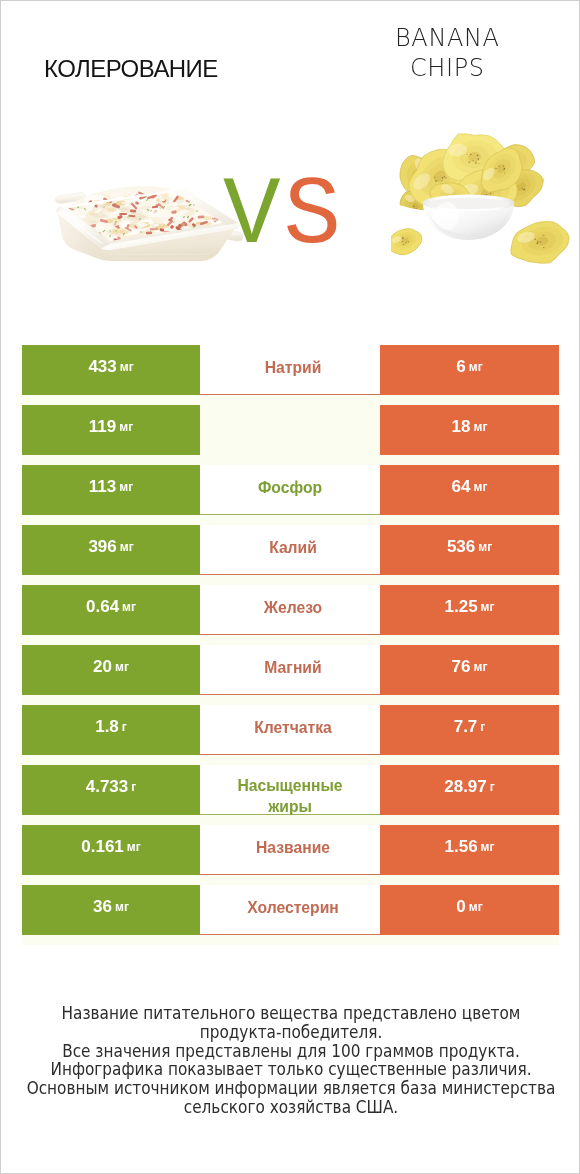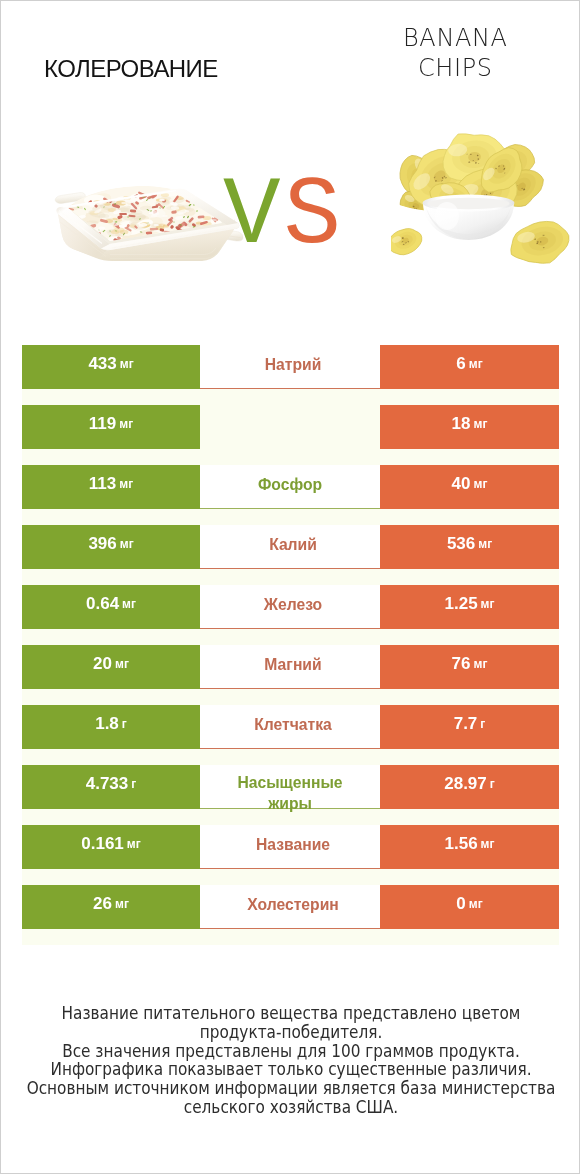--- a/index.html
+++ b/index.html
@@ -4,39 +4,39 @@
 <style>
   html,body{margin:0;padding:0;background:#fff;}
   body{width:580px;height:1174px;font-family:"Liberation Sans",sans-serif;overflow:hidden;
        -webkit-font-smoothing:antialiased;}
   .page{position:relative;width:580px;height:1174px;background:#fff;box-sizing:border-box;
         border:1px solid #cfcfcf;overflow:hidden;}
 
   
   .title-left{position:absolute;left:43px;top:54px;width:230px;text-align:left;
       font-size:24px;line-height:27px;color:#141414;font-weight:400;letter-spacing:-0.55px;}
-  .title-right{position:absolute;left:339px;top:22px;width:230px;text-align:center;
+  .title-right{position:absolute;left:331px;top:22px;width:230px;text-align:center;
       font-family:"DejaVu Sans",sans-serif;font-size:24px;line-height:30px;color:#232323;
       font-weight:100;letter-spacing:0.6px;text-indent:0.6px;}
   .title-right span{display:block;text-transform:uppercase;}
 
   
   .photo-left{position:absolute;left:51px;top:180px;width:196px;height:96px;}
   .photo-right{position:absolute;left:390px;top:125px;width:190px;height:165px;}
   .photo-left svg,.photo-right svg{display:block;width:100%;height:100%;}
   .vs{position:absolute;left:222px;top:168px;width:130px;height:96px;
       font-family:Liberation Mono, monospace;font-size:96px;line-height:96px;font-weight:400;
       letter-spacing:3px;text-align:left;white-space:nowrap;}
   .vs .v{color:#7ba52e;}
   .vs .s{color:#e1673e;}
 
   
   .table{position:absolute;left:21px;top:344px;width:537px;background:#fbfdf0;}
   .row{position:relative;height:58px;margin-bottom:2px;}
-  .cell{position:absolute;top:0;height:44px;box-sizing:border-box;
+  .cell{position:absolute;top:0;height:50px;box-sizing:border-box;
         display:flex;align-items:center;justify-content:center;text-align:center;}
   .cell.l .val,.cell.r .val,.cell.l .u,.cell.r .u{position:relative;top:-3px;}
   .cell.c span{position:relative;top:-2px;display:block;}
   .cell.c.two-line span{top:6px;}
   .cell.l{left:0;width:178px;background:#80a52f;color:#fff;}
   .cell.r{left:358px;width:179px;background:#e3693f;color:#fff;}
   .cell.c{left:178px;width:180px;background:#fff;border-bottom:1px solid #9cb35a;
           font-weight:700;font-size:15.7px;line-height:21px;color:#7d9e33;padding:0 22px;}
   .cell.c.win-right{border-bottom-color:#cf7458;color:#c06b52;padding-left:28px;}
   .val{font-weight:700;font-size:17px;letter-spacing:0;}
@@ -546,21 +546,21 @@
       </div>
       <div class="row">
         <div class="cell l">
           <span class="val">113</span>
           <span class="u">мг</span>
         </div>
         <div class="cell c win-left">
           <span>Фосфор</span>
         </div>
         <div class="cell r">
-          <span class="val">40</span>
+          <span class="val">64</span>
           <span class="u">мг</span>
         </div>
       </div>
       <div class="row">
         <div class="cell l">
           <span class="val">396</span>
           <span class="u">мг</span>
         </div>
         <div class="cell c win-right">
           <span>Калий</span>
@@ -630,21 +630,21 @@
         <div class="cell c win-right">
           <span>Название</span>
         </div>
         <div class="cell r">
           <span class="val">1.56</span>
           <span class="u">мг</span>
         </div>
       </div>
       <div class="row">
         <div class="cell l">
-          <span class="val">26</span>
+          <span class="val">36</span>
           <span class="u">мг</span>
         </div>
         <div class="cell c win-right">
           <span>Холестерин</span>
         </div>
         <div class="cell r">
           <span class="val">0</span>
           <span class="u">мг</span>
         </div>
       </div>

